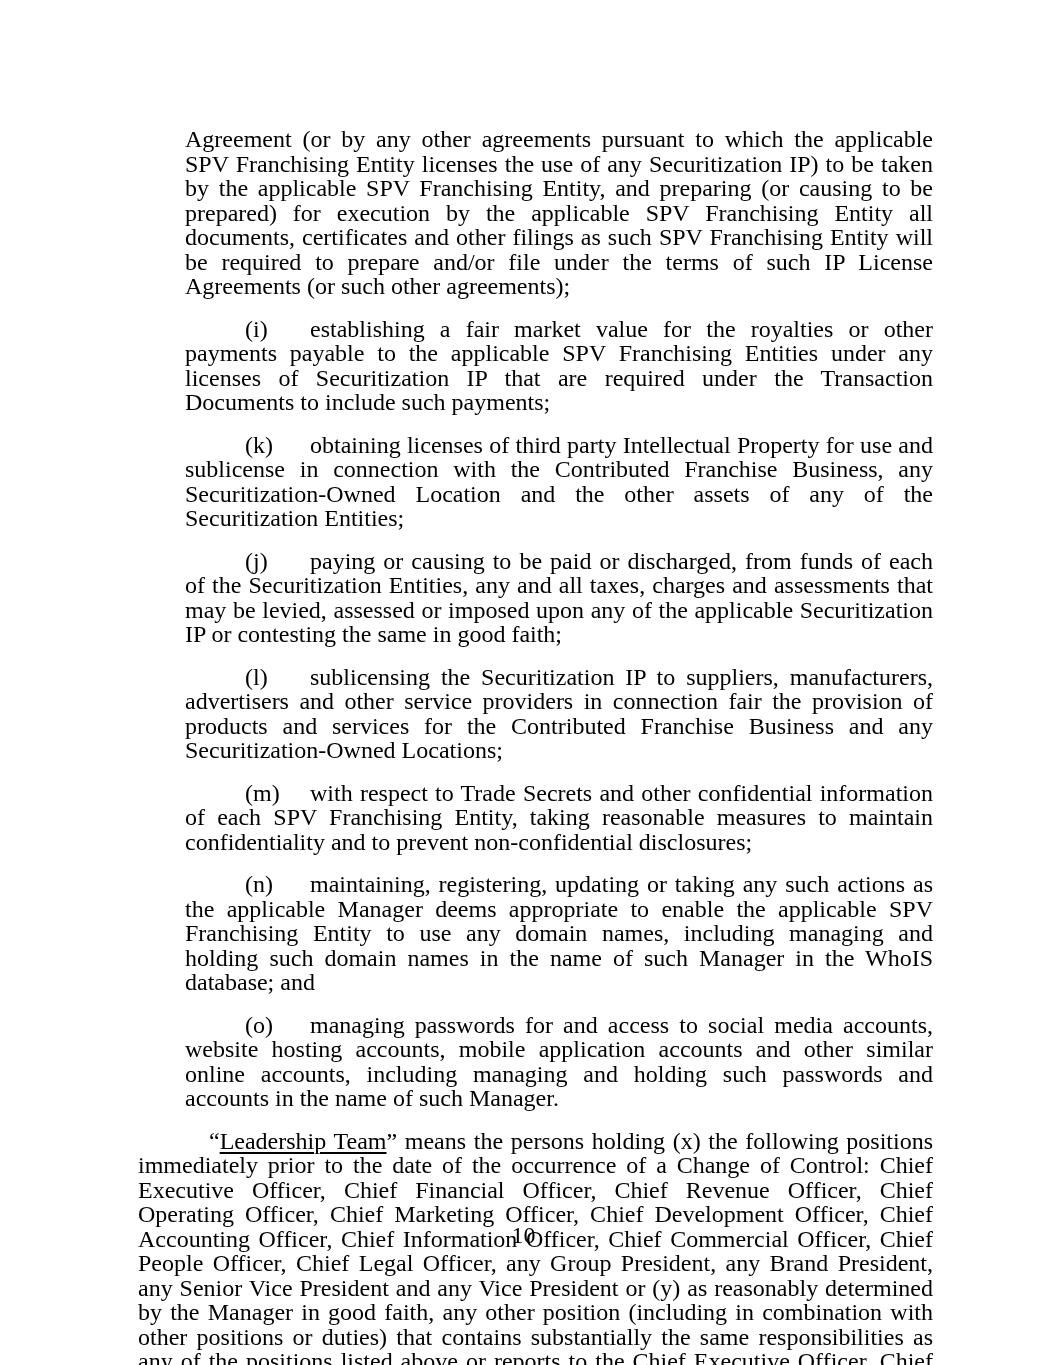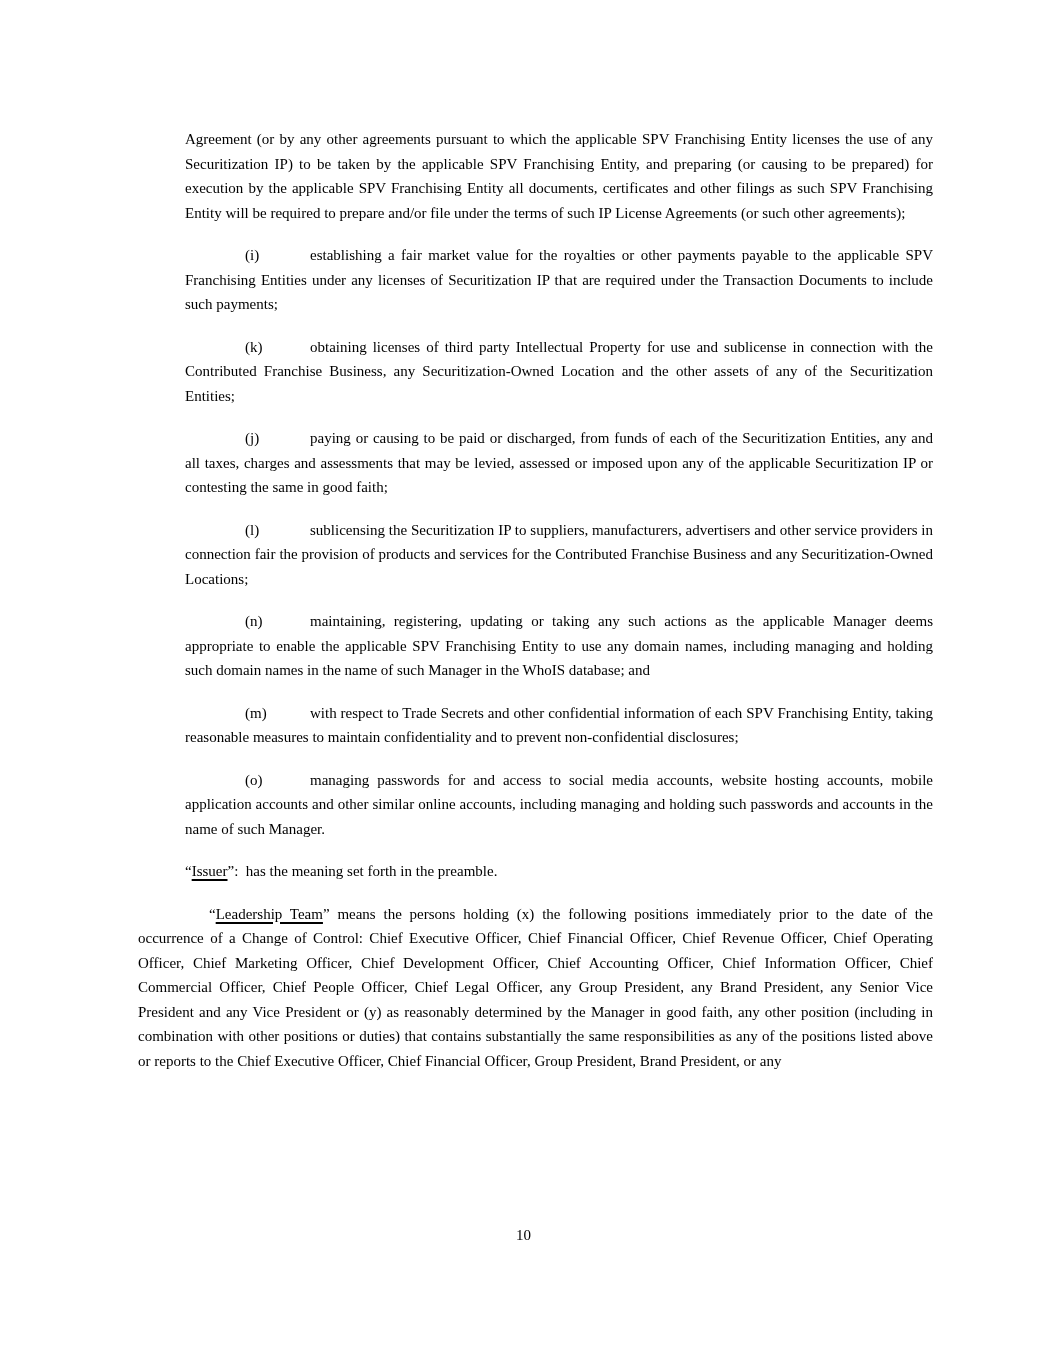--- a/index.html
+++ b/index.html
@@ -3,21 +3,21 @@
 <meta charset="utf-8">
 <style>
   html, body { margin: 0; padding: 0; background: #ffffff; }
   .page {
     position: relative;
     width: 1055px;
     height: 1365px;
     background: #ffffff;
     color: #000000;
     font-family: "Liberation Serif", "DejaVu Serif", serif;
-    font-size: 15px;
+    font-size: 24px;
     line-height: 24.5px;
     overflow: hidden;
   }
   .body-text {
     position: absolute;
     left: 114px;
     top: 127px;
     width: 819px;
   }
   .para {
@@ -68,34 +68,31 @@
 
     <p class="para indent-block clause">
       <span class="clause-label">(j)</span><span>paying or causing to be paid or discharged, from funds of each of the Securitization Entities, any and all taxes, charges and assessments that may be levied, assessed or imposed upon any of the applicable Securitization IP or contesting the same in good faith;</span>
     </p>
 
     <p class="para indent-block clause">
       <span class="clause-label">(l)</span><span>sublicensing the Securitization IP to suppliers, manufacturers, advertisers and other service providers in connection fair the provision of products and services for the Contributed Franchise Business and any Securitization-Owned Locations;</span>
     </p>
 
     <p class="para indent-block clause">
-      <span class="clause-label">(n)</span><span>maintaining, registering, updating or taking any such actions as the applicable Manager deems appropriate to enable the applicable SPV Franchising Entity to use any domain names, including managing and holding such domain names in the name of such Manager in the WhoIS database; and</span>
+      <span class="clause-label">(m)</span><span>with respect to Trade Secrets and other confidential information of each SPV Franchising Entity, taking reasonable measures to maintain confidentiality and to prevent non-confidential disclosures;</span>
     </p>
 
     <p class="para indent-block clause">
-      <span class="clause-label">(m)</span><span>with respect to Trade Secrets and other confidential information of each SPV Franchising Entity, taking reasonable measures to maintain confidentiality and to prevent non-confidential disclosures;</span>
+      <span class="clause-label">(n)</span><span>maintaining, registering, updating or taking any such actions as the applicable Manager deems appropriate to enable the applicable SPV Franchising Entity to use any domain names, including managing and holding such domain names in the name of such Manager in the WhoIS database; and</span>
     </p>
 
     <p class="para indent-block clause">
       <span class="clause-label">(o)</span><span>managing passwords for and access to social media accounts, website hosting accounts, mobile application accounts and other similar online accounts, including managing and holding such passwords and accounts in the name of such Manager.</span>
     </p>
 
-    <p class="para def">
-      <span>“</span><span class="u">Issuer</span><span>”:&nbsp; has the meaning set forth in the preamble.</span>
-    </p>
 
     <p class="para def">
       <span>“</span><span class="u">Leadership Team</span><span>” means the persons holding (x) the following positions immediately prior to the date of the occurrence of a Change of Control: Chief Executive Officer, Chief Financial Officer, Chief Revenue Officer, Chief Operating Officer, Chief Marketing Officer, Chief Development Officer, Chief Accounting Officer, Chief Information Officer, Chief Commercial Officer, Chief People Officer, Chief Legal Officer, any Group President, any Brand President, any Senior Vice President and any Vice President or (y) as reasonably determined by the Manager in good faith, any other position (including in combination with other positions or duties) that contains substantially the same responsibilities as any of the positions listed above or reports to the Chief Executive Officer, Chief Financial Officer, Group President, Brand President, or any</span>
     </p>
 
   </div>
 
   <div class="footer">10</div>
 </div>
 

